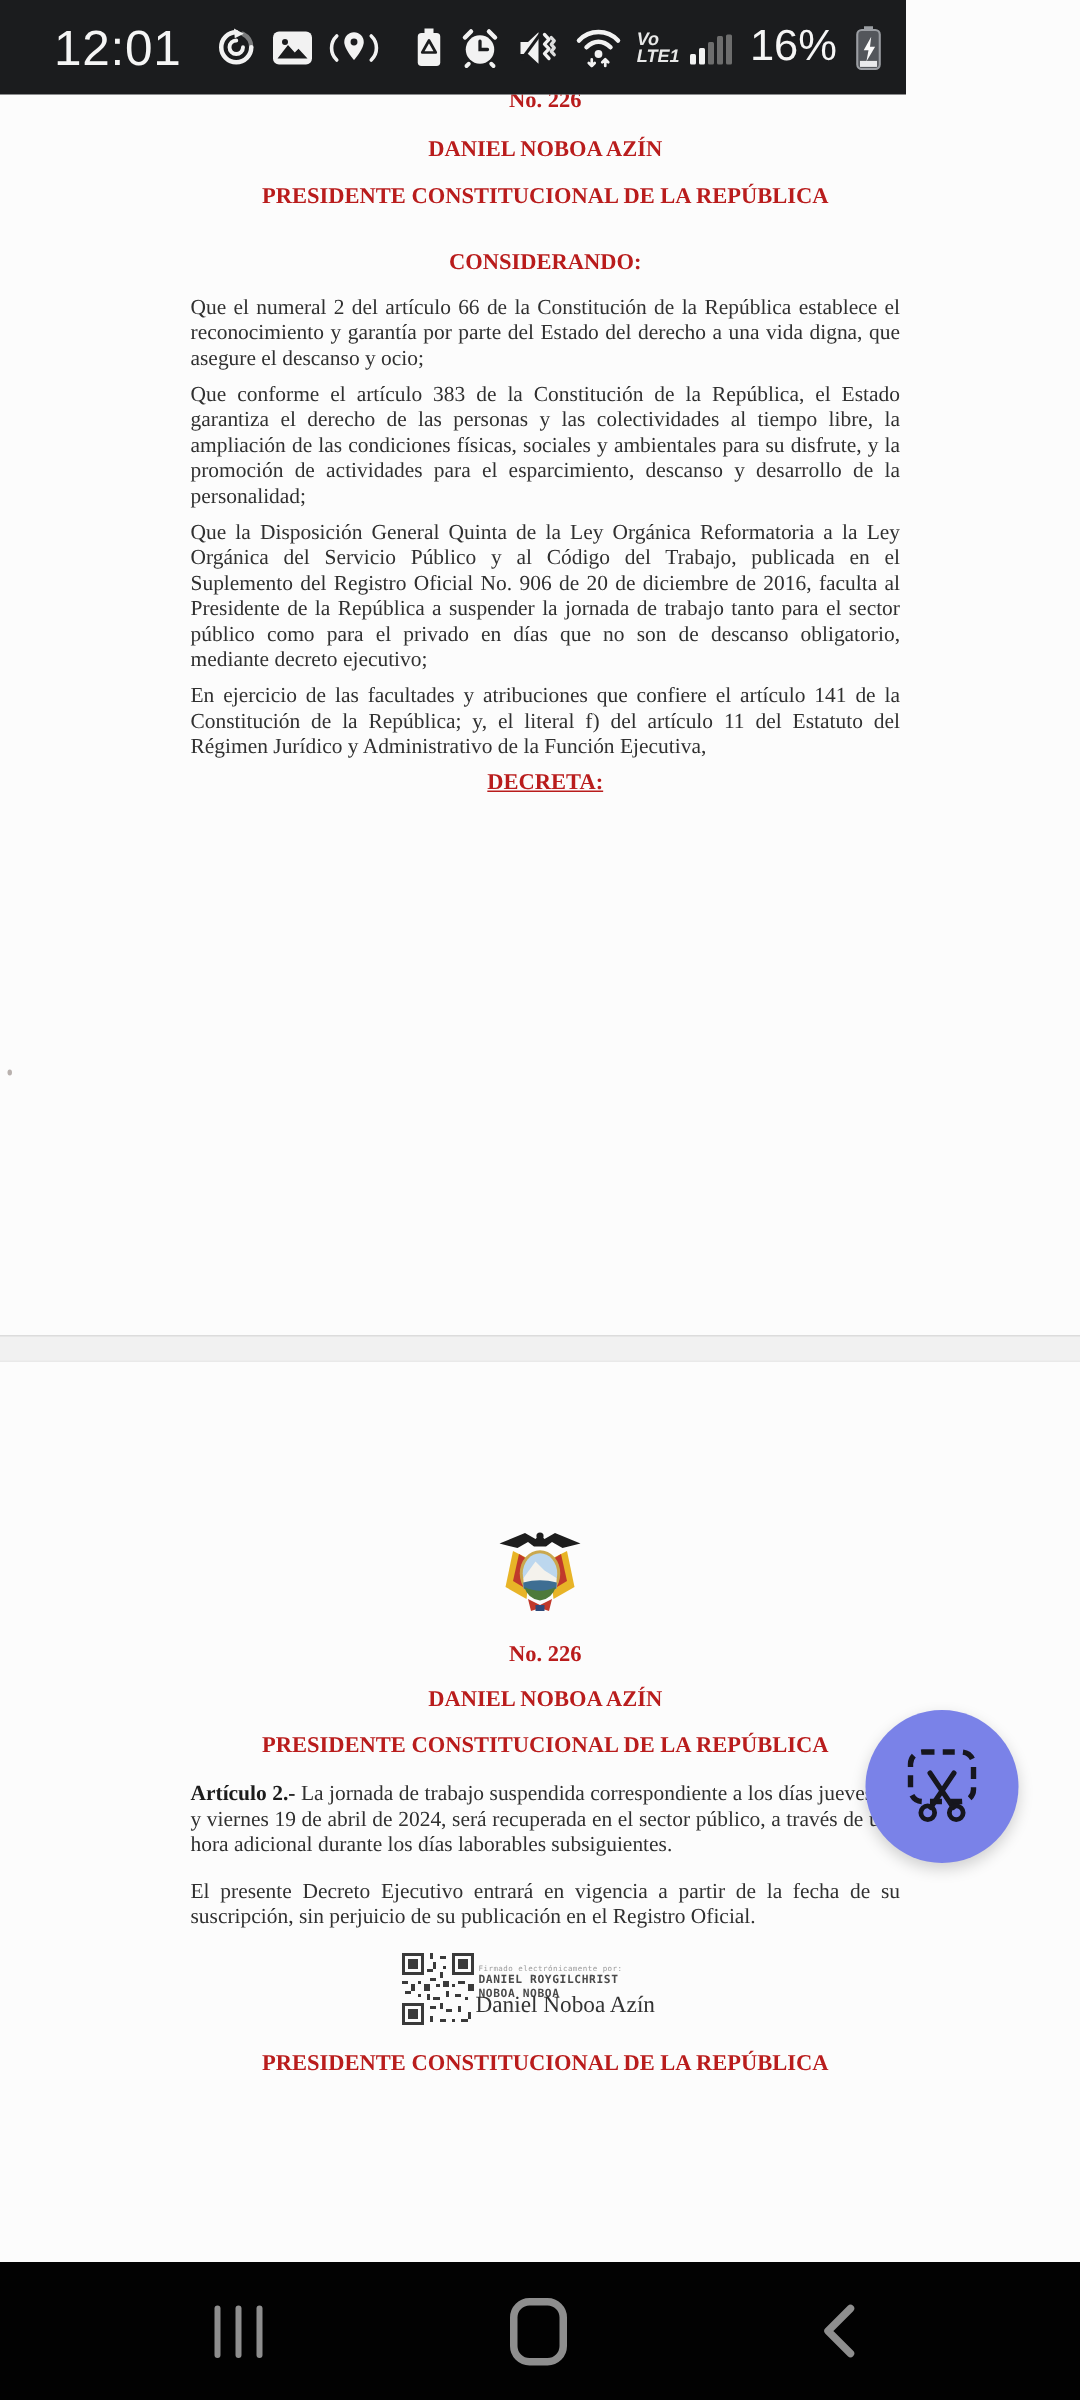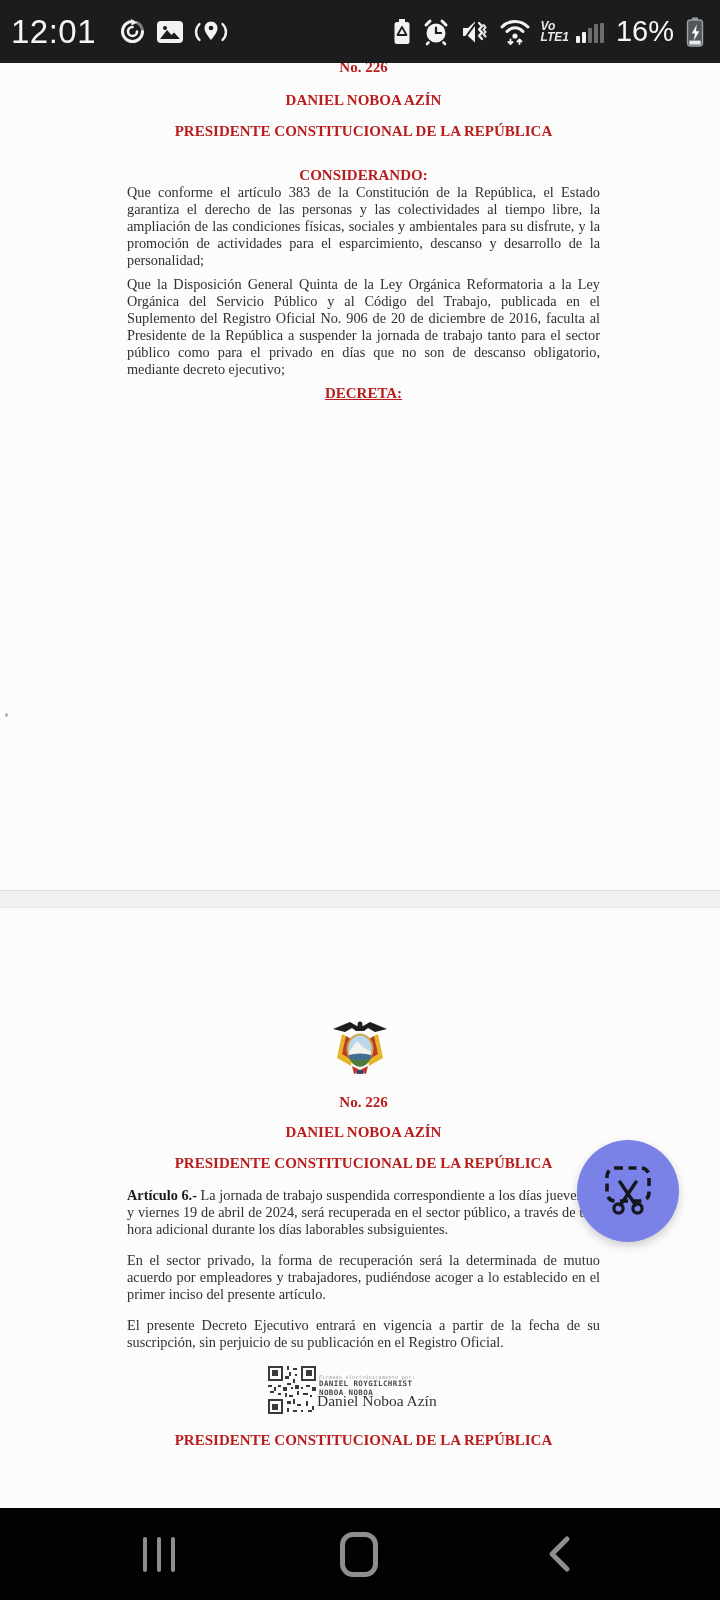--- a/index.html
+++ b/index.html
@@ -1,19 +1,19 @@
 <!DOCTYPE html>
 <html><head>
 <meta charset="utf-8">
 <style>
   html,body{margin:0;padding:0;background:#000;}
   .screen{position:relative;width:720px;height:1600px;overflow:hidden;background:#fcfcfc;font-family:"Liberation Serif",serif;}
 
   
-  .statusbar{position:absolute;top:0;left:0;width:720px;height:63px;background:#1b1c1e;display:flex;align-items:center;justify-content:space-between;box-sizing:border-box;padding:0 10px 0 11px;z-index:30;}
+  .statusbar{position:absolute;top:0;left:0;width:604px;height:63px;background:#1b1c1e;display:flex;align-items:center;justify-content:space-between;box-sizing:border-box;padding:0 10px 0 36px;z-index:30;}
   .sb-left,.sb-right{display:flex;align-items:center;}
   .sb-time{color:#f5f5f5;font-family:"Liberation Sans",sans-serif;font-size:33px;font-weight:400;margin-right:18px;letter-spacing:.5px;}
   .sb-ic{display:inline-flex;align-items:center;justify-content:center;margin:0 5px;}
   .volte{display:flex;flex-direction:column;align-items:flex-start;color:#e8e8e8;font-family:"Liberation Sans",sans-serif;font-weight:700;line-height:11px;font-size:12px;margin:0 3px 0 4px;}
   .sigbars{display:flex;align-items:flex-end;height:22px;margin:0 2px;}
   .sigbars i{display:block;width:4px;margin-left:2px;border-radius:1px;background:#6d6d6d;}
   .sigbars i.on{background:#f2f2f2;}
   .b1{height:7px}.b2{height:11px}.b3{height:15px}.b4{height:19px}
   .b5{height:20px;margin-left:6px;}
   .sb-batt-text{color:#f5f5f5;font-family:"Liberation Sans",sans-serif;font-size:29px;margin:0 6px 0 10px;}
@@ -154,22 +154,24 @@
   </header>
 
   <main class="viewer">
 
     <section class="page page1">
       <div class="doc-col">
         <p class="hd c docnum">No. 226</p>
         <p class="hd c h-name">DANIEL NOBOA AZÍN</p>
         <p class="hd c h-title">PRESIDENTE CONSTITUCIONAL DE LA REPÚBLICA</p>
         <p class="hd c h-considerando">CONSIDERANDO:</p>
+        <p class="para first-para">Que el numeral 2 del artículo 66 de la Constitución de la República establece el reconocimiento y garantía por parte del Estado del derecho a una vida digna, que asegure el descanso y ocio;</p>
         <p class="para">Que conforme el artículo 383 de la Constitución de la República, el Estado garantiza el derecho de las personas y las colectividades al tiempo libre, la ampliación de las condiciones físicas, sociales y ambientales para su disfrute, y la promoción de actividades para el esparcimiento, descanso y desarrollo de la personalidad;</p>
         <p class="para">Que la Disposición General Quinta de la Ley Orgánica Reformatoria a la Ley Orgánica del Servicio Público y al Código del Trabajo, publicada en el Suplemento del Registro Oficial No. 906 de 20 de diciembre de 2016, faculta al Presidente de la República a suspender la jornada de trabajo tanto para el sector público como para el privado en días que no son de descanso obligatorio, mediante decreto ejecutivo;</p>
+        <p class="para">En ejercicio de las facultades y atribuciones que confiere el artículo 141 de la Constitución de la República; y, el literal f) del artículo 11 del Estatuto del Régimen Jurídico y Administrativo de la Función Ejecutiva,</p>
         <p class="hd c h-decreta">DECRETA:</p>
       </div>
       <span class="speck"></span>
     </section>
 
     <div class="page-gap"></div>
 
     <section class="page page2">
       <div class="arms-wrap">
         <svg width="60" height="64" viewBox="0 0 60 64">
@@ -189,22 +191,21 @@
           <path d="M19.5 44 Q30 49 40.5 44 Q38 52 30 53 Q22 52 19.5 44 Z" fill="#4e7a3a"></path>
 
           <path d="M22 52 L30 56 L38 52 L36 60 L30 58 L24 60 Z" fill="#c0392b"></path>
           <path d="M27 56 h6 v4 h-6 Z" fill="#2e4a7a"></path>
         </svg>
       </div>
       <div class="doc-col">
         <p class="hd c docnum2">No. 226</p>
         <p class="hd c h-name2">DANIEL NOBOA AZÍN</p>
         <p class="hd c h-title2">PRESIDENTE CONSTITUCIONAL DE LA REPÚBLICA</p>
-        <p class="para art2"><b>Artículo 6.-</b><span> La jornada de trabajo suspendida correspondiente a los días jueves 18 y viernes 19 de abril de 2024, será recuperada en el sector público, a través de una hora adicional durante los días laborables subsiguientes.</span></p>
-        <p class="para" style="margin-top:14px;">En el sector privado, la forma de recuperación será la determinada de mutuo acuerdo por empleadores y trabajadores, pudiéndose acoger a lo establecido en el primer inciso del presente artículo.</p>
+        <p class="para art2"><b>Artículo 2.-</b><span> La jornada de trabajo suspendida correspondiente a los días jueves 18 y viernes 19 de abril de 2024, será recuperada en el sector público, a través de una hora adicional durante los días laborables subsiguientes.</span></p>
         <p class="para" style="margin-top:14px;">El presente Decreto Ejecutivo entrará en vigencia a partir de la fecha de su suscripción, sin perjuicio de su publicación en el Registro Oficial.</p>
 
         <div class="sig-area">
           <span class="qr">
             <svg width="48" height="48" viewBox="0 0 23 23" shape-rendering="crispEdges">
               <rect width="23" height="23" fill="#fcfcfc"></rect>
               <g fill="#3a3a3a">
                 <rect x="0" y="0" width="7" height="7"></rect>
                   <rect x="16" y="0" width="7" height="7"></rect>
                   <rect x="0" y="16" width="7" height="7"></rect>

